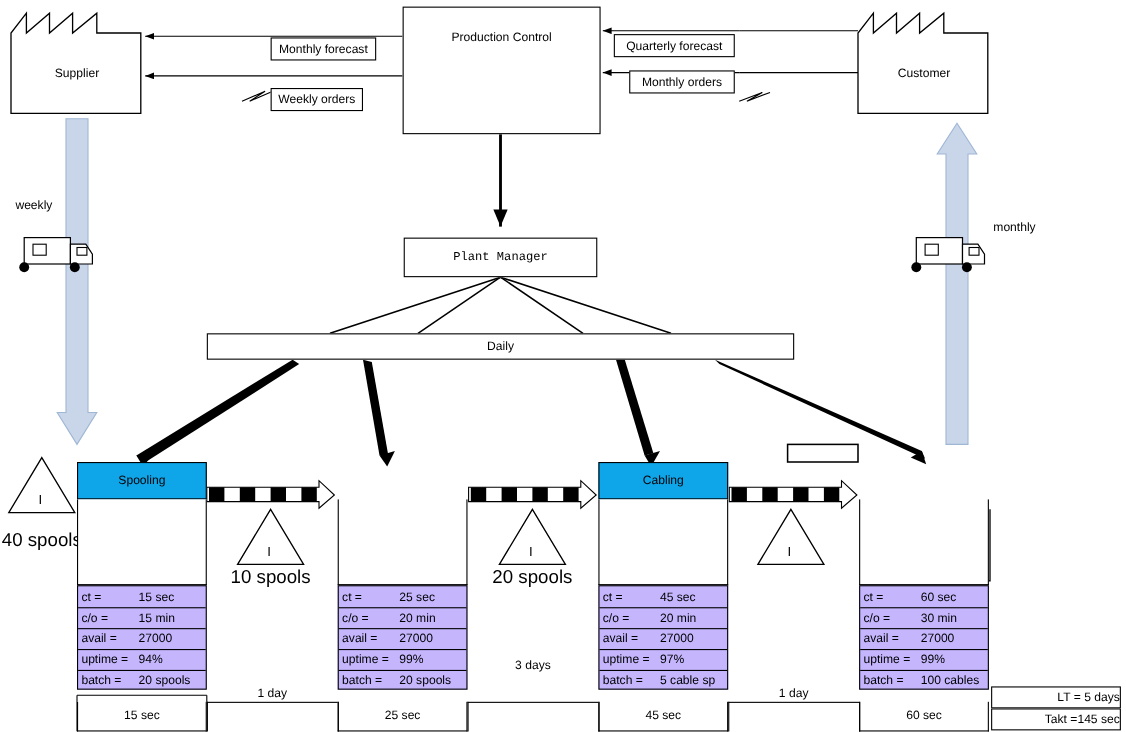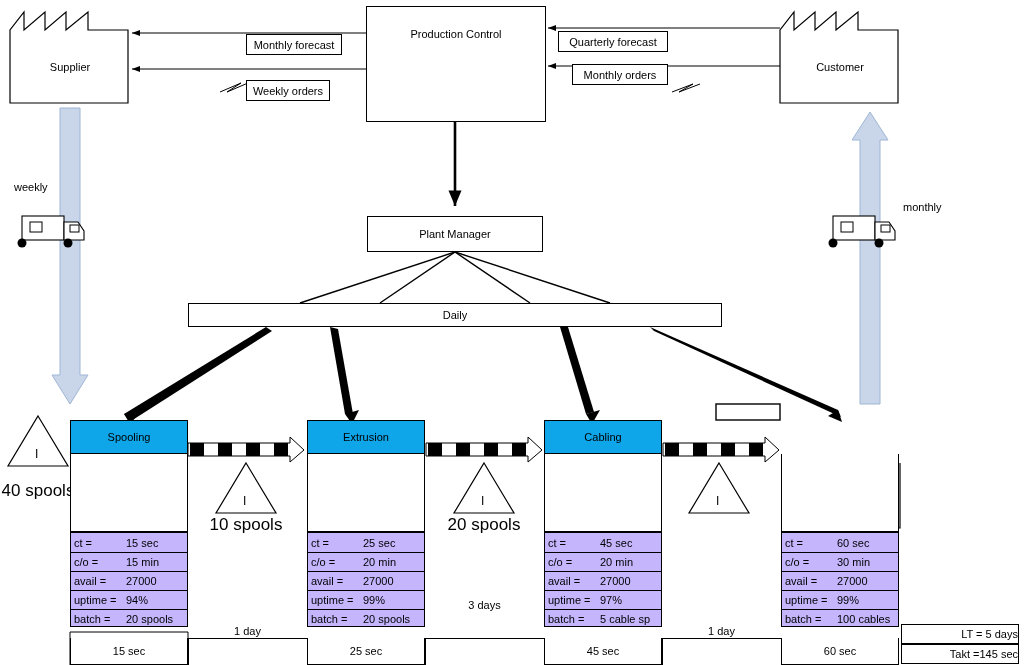--- a/index.html
+++ b/index.html
@@ -192,21 +192,21 @@
   <div class="box" style="left:246px;top:80px;width:84px;height:21px;">
     <span>Weekly orders</span>
   </div>
   <div class="box" style="left:558px;top:31px;width:110px;height:21px;">
     <span>Quarterly forecast</span>
   </div>
   <div class="box" style="left:572px;top:64px;width:96px;height:21px;">
     <span>Monthly orders</span>
   </div>
 
-  <div class="box" style="left:367px;top:216px;width:176px;height:36px;">
+  <div class="box" style="left:367px;top:216px;width:176px;height:36px;font-family:Liberation Mono, monospace;">
     <span>Plant Manager</span>
   </div>
 
   <div class="box" style="left:188px;top:303px;width:534px;height:24px;">
     <span>Daily</span>
   </div>
 
   <div class="plain" style="left:14px;top:181px;">weekly</div>
   <div class="plain" style="left:903px;top:201px;">monthly</div>
 
@@ -243,23 +243,20 @@
     <div class="datarow">
         <span class="dk">uptime =</span>
         <span class="dv">94%</span>
       </div>
     <div class="datarow">
         <span class="dk">batch =</span>
         <span class="dv">20 spools</span>
       </div>
   </div>
 
-  <div class="proc-head" style="left:307px;top:420px;width:118px;height:34px;">
-    <span>Extrusion</span>
-  </div>
   <div class="proc-body" style="left:307px;top:454px;width:118px;height:78px;"></div>
   <div class="infobox" style="left:307px;top:532px;width:118px;height:95px;">
     <div class="datarow">
         <span class="dk">ct =</span>
         <span class="dv">25 sec</span>
       </div>
     <div class="datarow">
         <span class="dk">c/o =</span>
         <span class="dv">20 min</span>
       </div>

